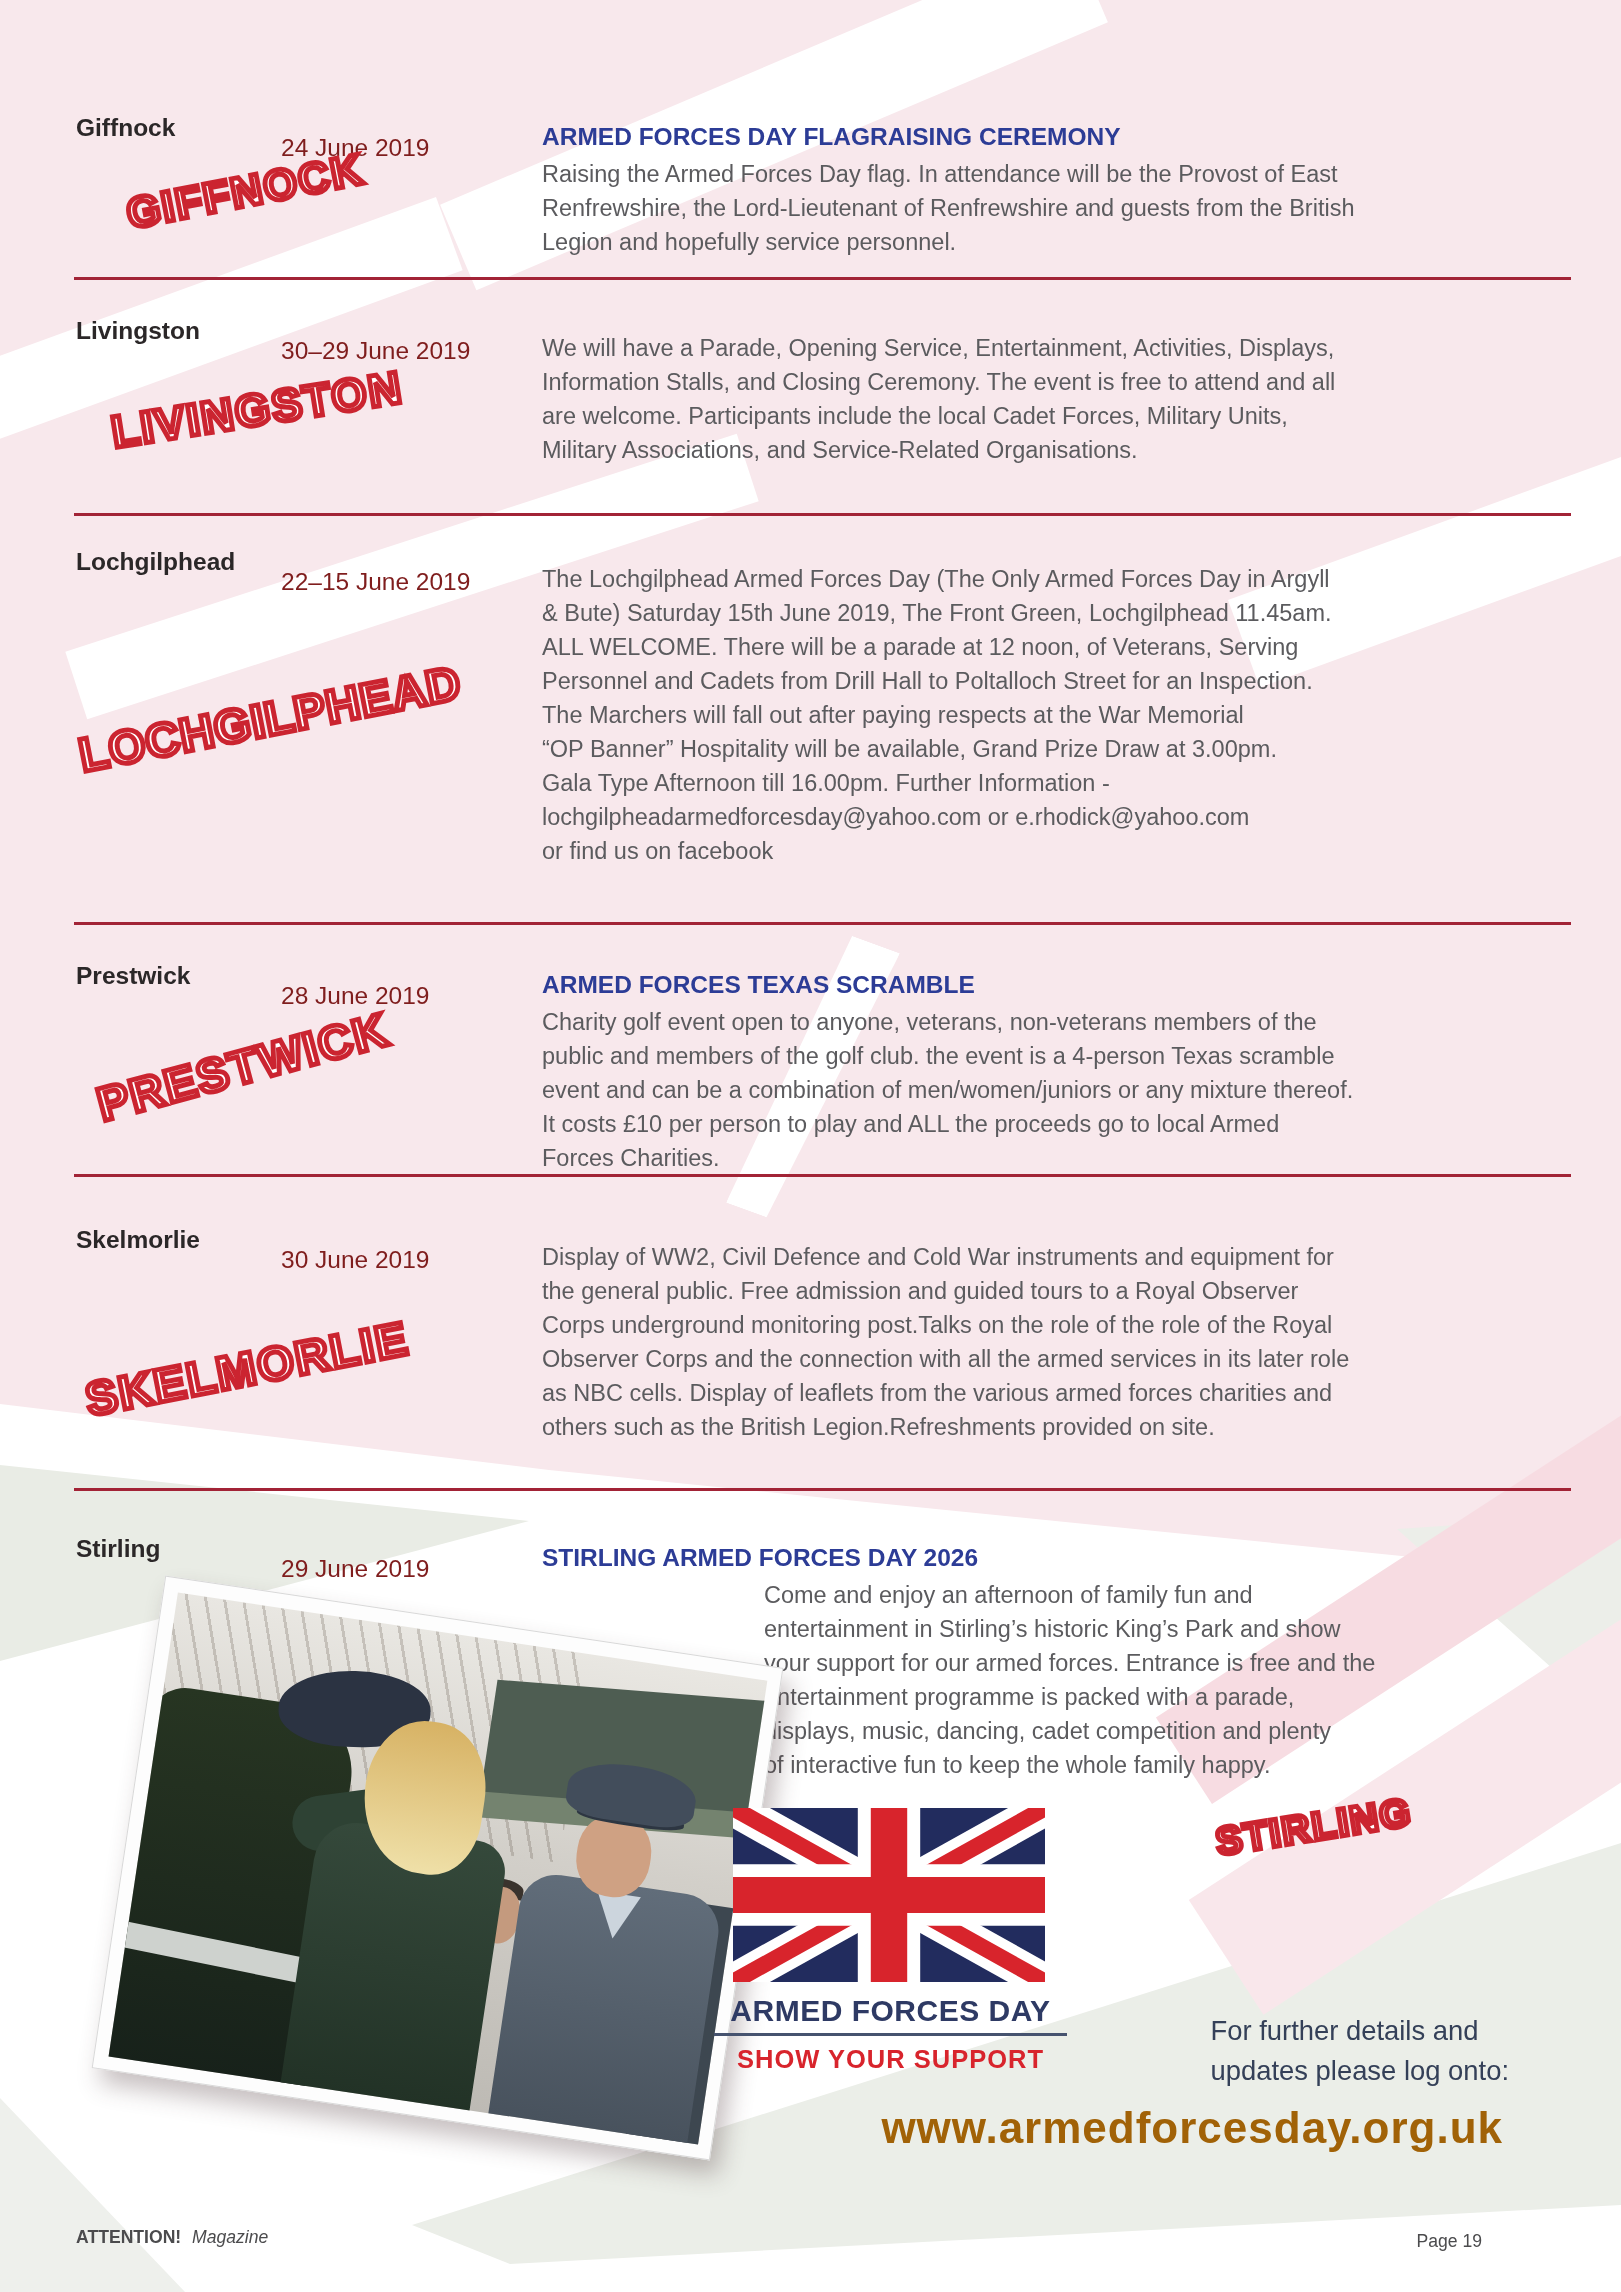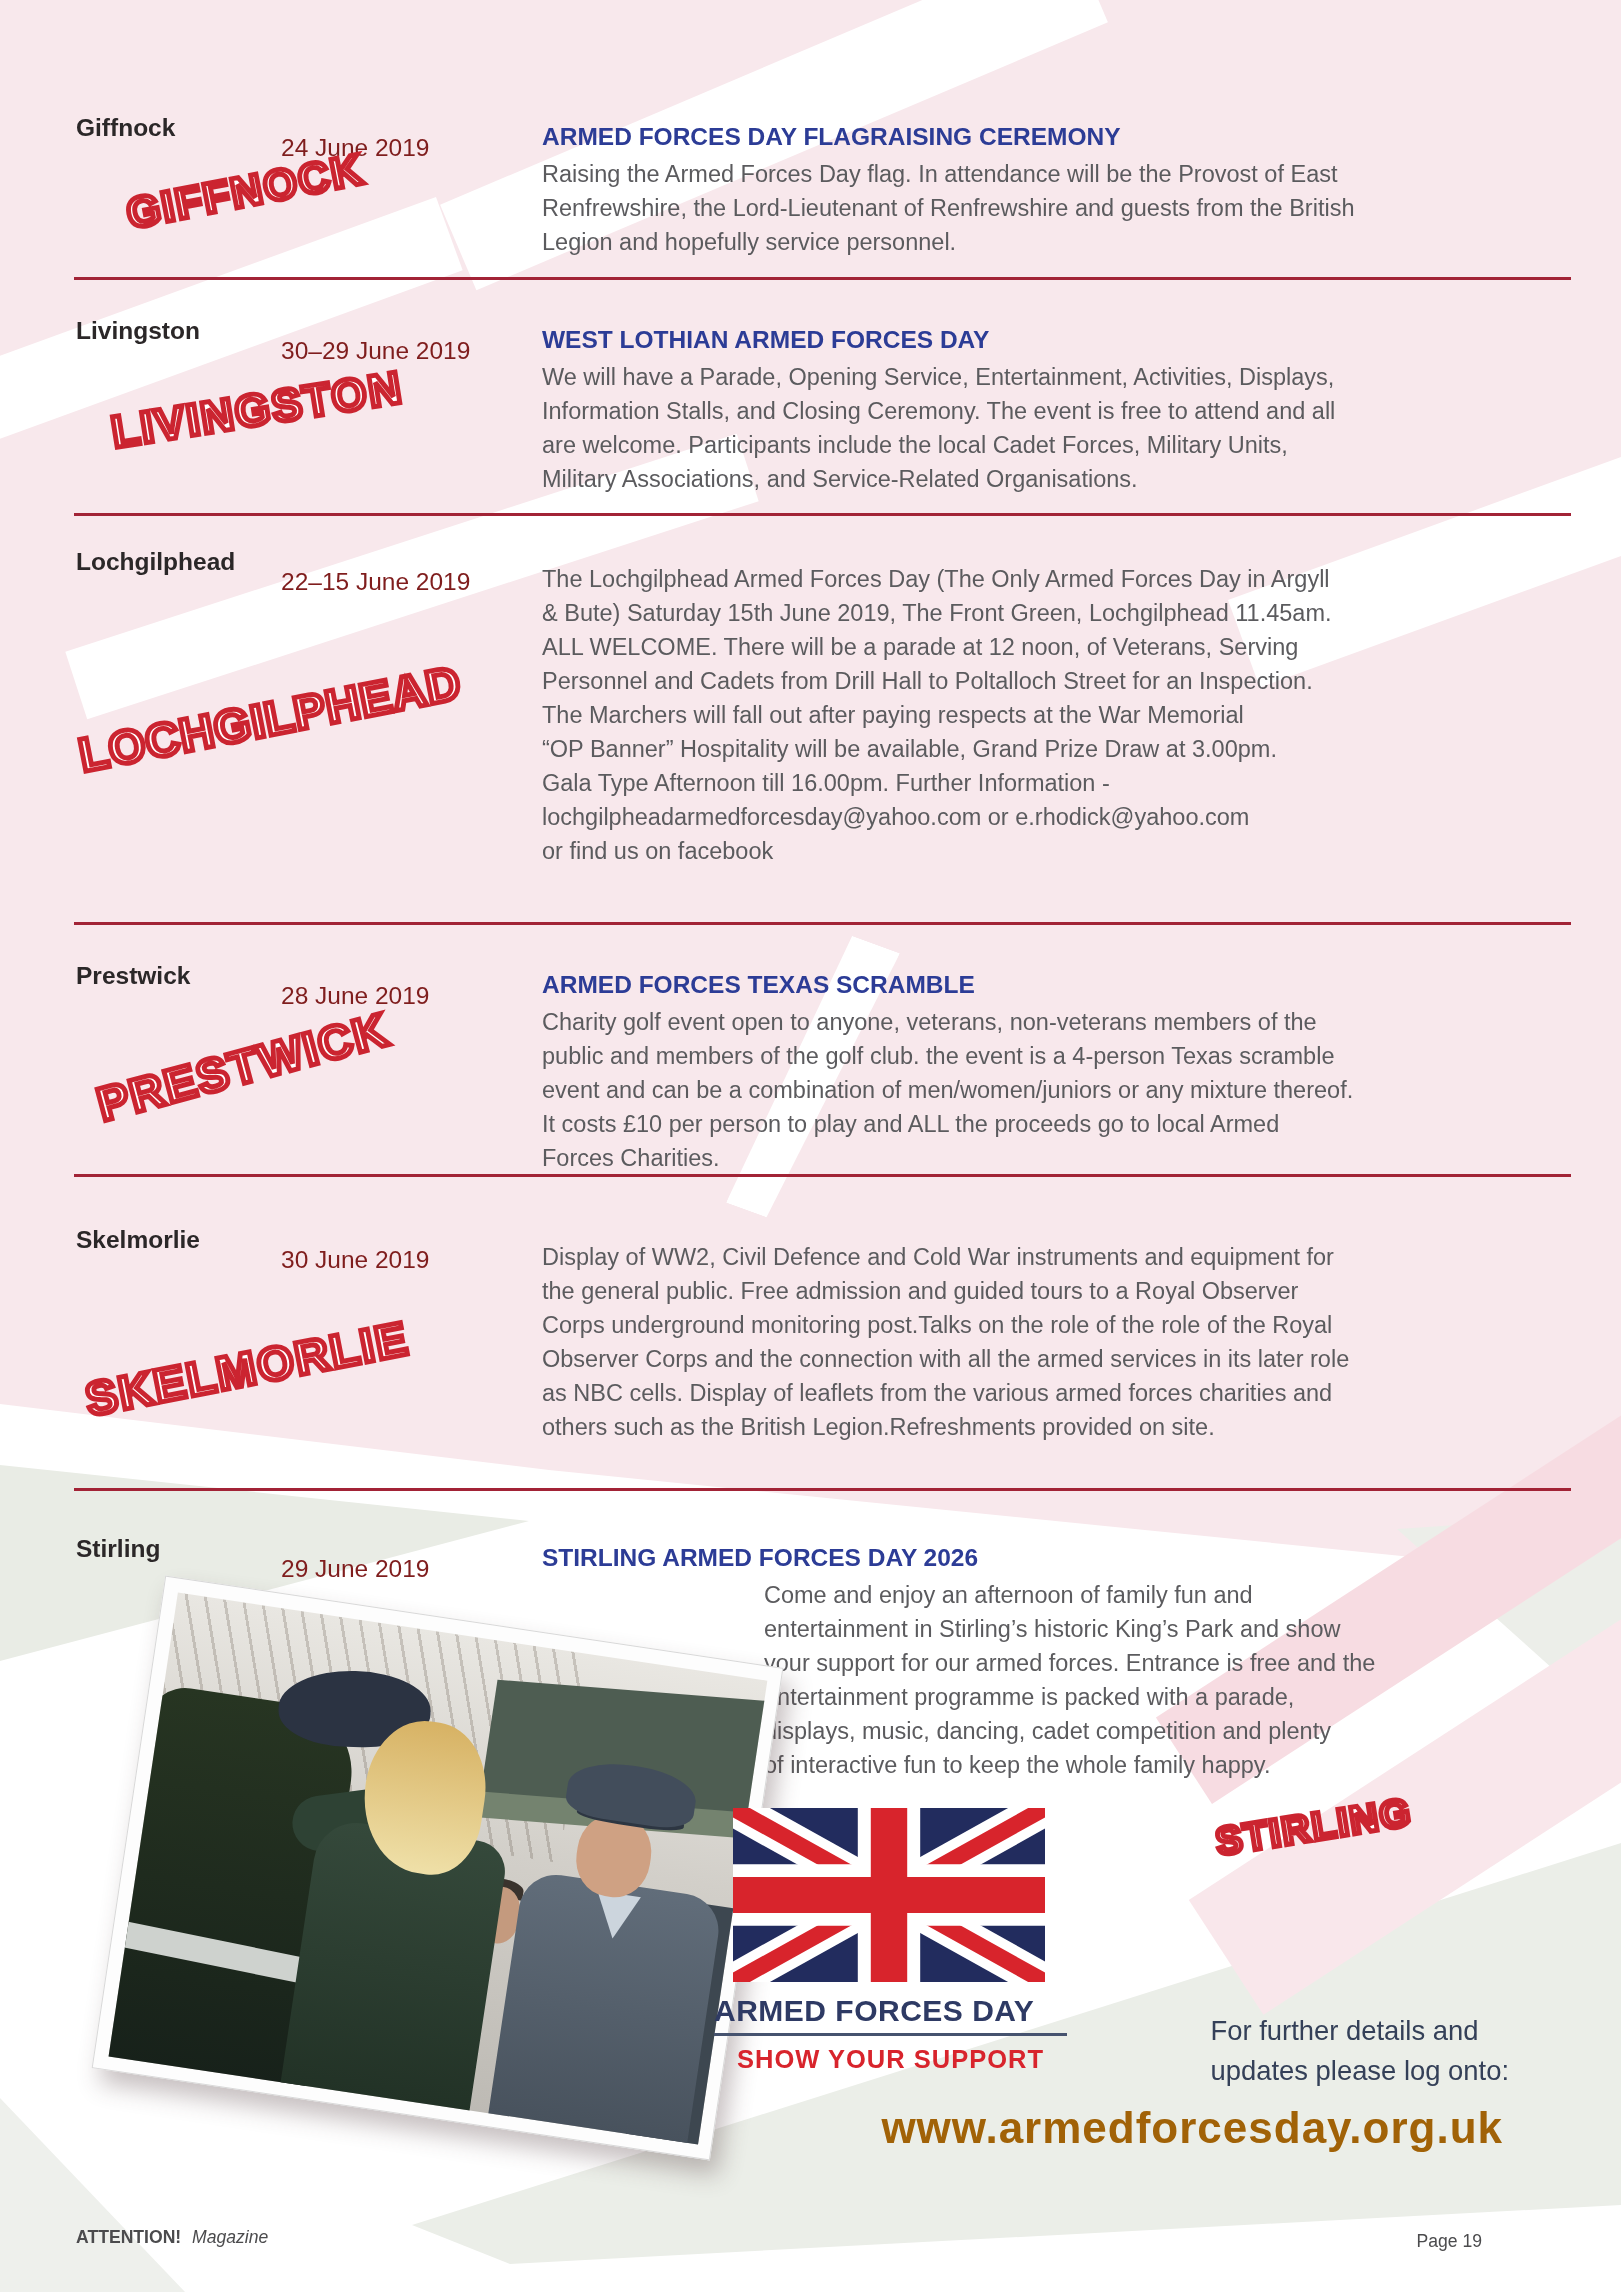--- a/index.html
+++ b/index.html
@@ -76,21 +76,21 @@
   .ph-officer{left:384px;top:223px;width:201px;height:247px;border-radius:37px 37px 0 0;
      background:linear-gradient(180deg,#616d7a,#48525d);}
   .ph-shirt{left:459px;top:233px;width:0;height:0;border-left:22.5px solid transparent;
      border-right:22.5px solid transparent;border-top:45px solid #ccd5dd;}
   .ph-offcap{left:414px;top:104px;width:129px;height:57px;background:#424d5b;border-radius:48% 48% 30% 30%;}
   .ph-offbrim{left:427px;top:149px;width:108px;height:15.7px;background:#2d3짜642;background:#2d3642;border-radius:40%;}
   .ph-offface{left:433px;top:155px;width:74px;height:82px;background:#cfa183;border-radius:46%;}
   .ph-far{right:-17.6px;top:230px;width:90px;height:240px;background:#3d4750;border-radius:29px 0 0 0;}
   
   .flag{position:absolute;left:733px;top:1808px;width:312px;height:174px;z-index:4;}
-  .logo-title{position:absolute;left:714px;top:1994px;width:353px;z-index:4;text-align:left;
+  .logo-title{position:absolute;left:714px;top:1994px;width:353px;z-index:4;text-align:center;
      font-size:30px;font-weight:bold;color:#2e3a64;letter-spacing:0.5px;
      border-bottom:3.9px solid #46536f;padding-bottom:4.9px;}
   .logo-sub{position:absolute;left:714px;top:2045px;width:353px;z-index:4;text-align:center;
      font-size:25.5px;font-weight:800;color:#d8242c;letter-spacing:1px;}
   
   .details{position:absolute;right:112px;top:2011px;z-index:4;
      font-size:27.4px;line-height:40px;color:#344058;white-space:pre-line;}
   .url{position:absolute;right:118px;top:2103px;z-index:4;
      font-size:44px;font-weight:bold;color:#a16207;letter-spacing:1px;}
   
@@ -131,21 +131,20 @@
       <div class="desc">Raising the Armed Forces Day flag. In attendance will be the Provost of East
 Renfrewshire, the Lord-Lieutenant of Renfrewshire and guests from the British
 Legion and hopefully service personnel.</div>
     </div>
   </div>
 
   <div class="entry e2">
     <div class="loc">Livingston</div>
     <div class="date">30–29 June 2019</div>
     <div class="content">
-      <div class="title">WEST LOTHIAN ARMED FORCES DAY</div>
       <div class="desc">We will have a Parade, Opening Service, Entertainment, Activities, Displays,
 Information Stalls, and Closing Ceremony. The event is free to attend and all
 are welcome. Participants include the local Cadet Forces, Military Units,
 Military Associations, and Service-Related Organisations.</div>
     </div>
   </div>
 
   <div class="entry e3">
     <div class="loc">Lochgilphead</div>
     <div class="date">22–15 June 2019</div>

